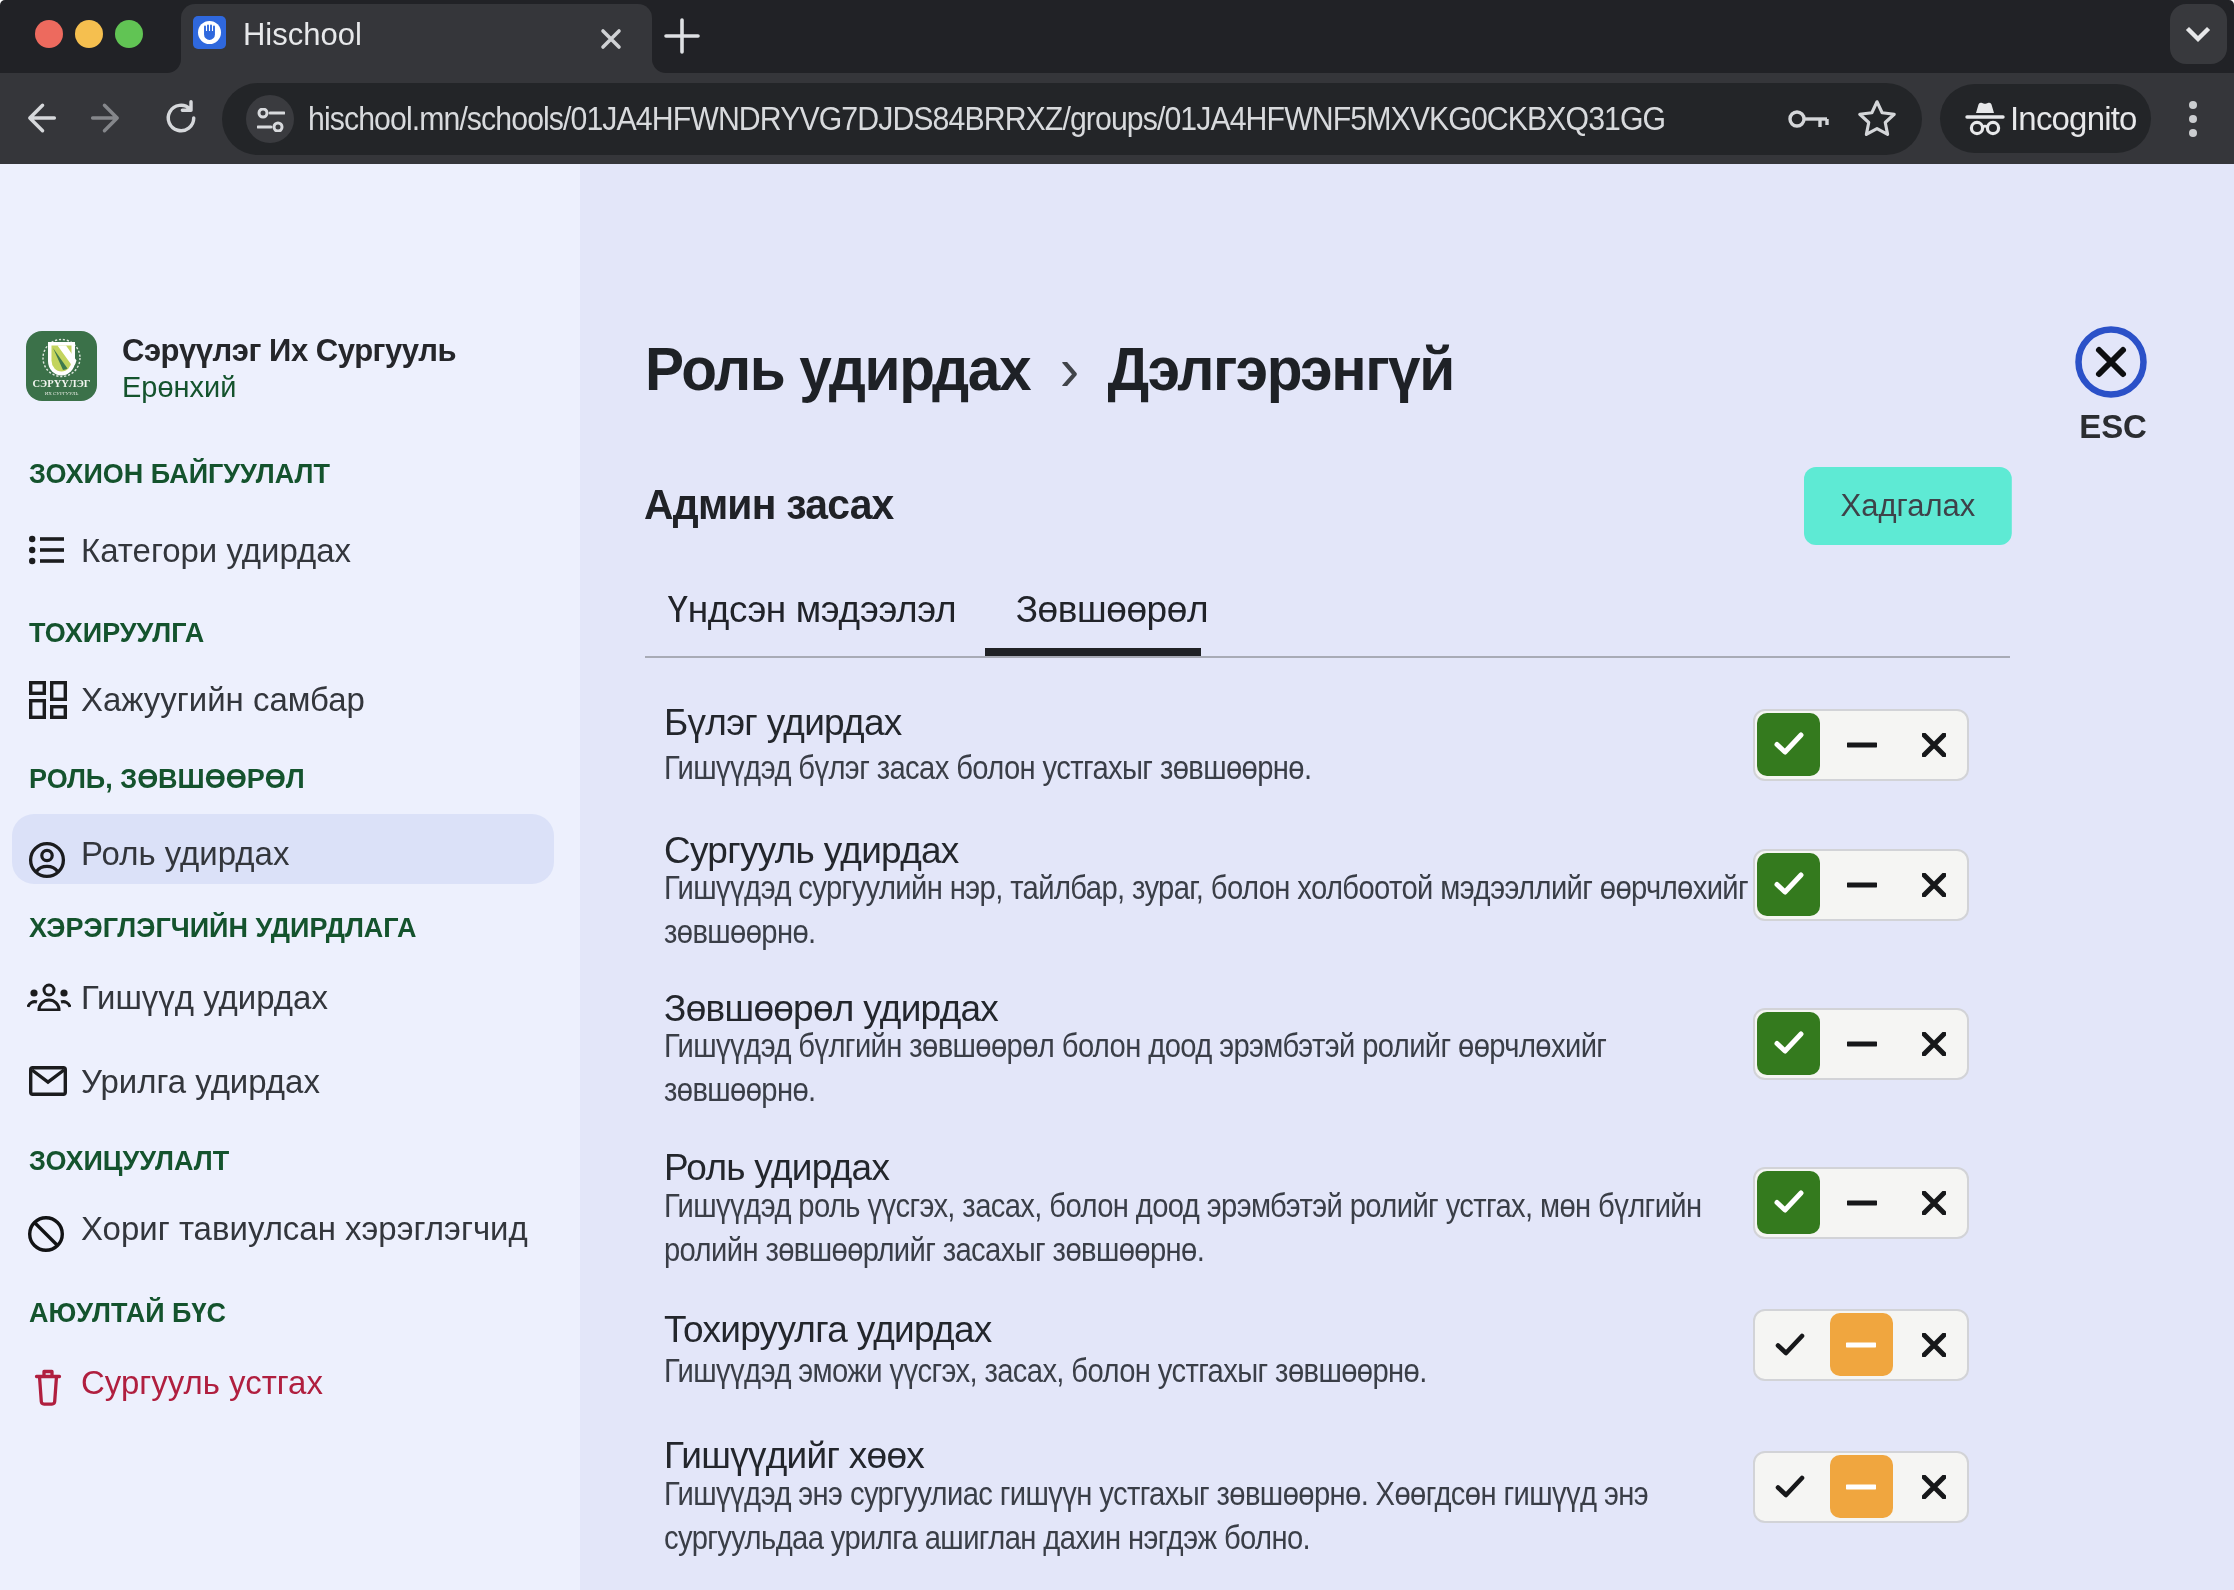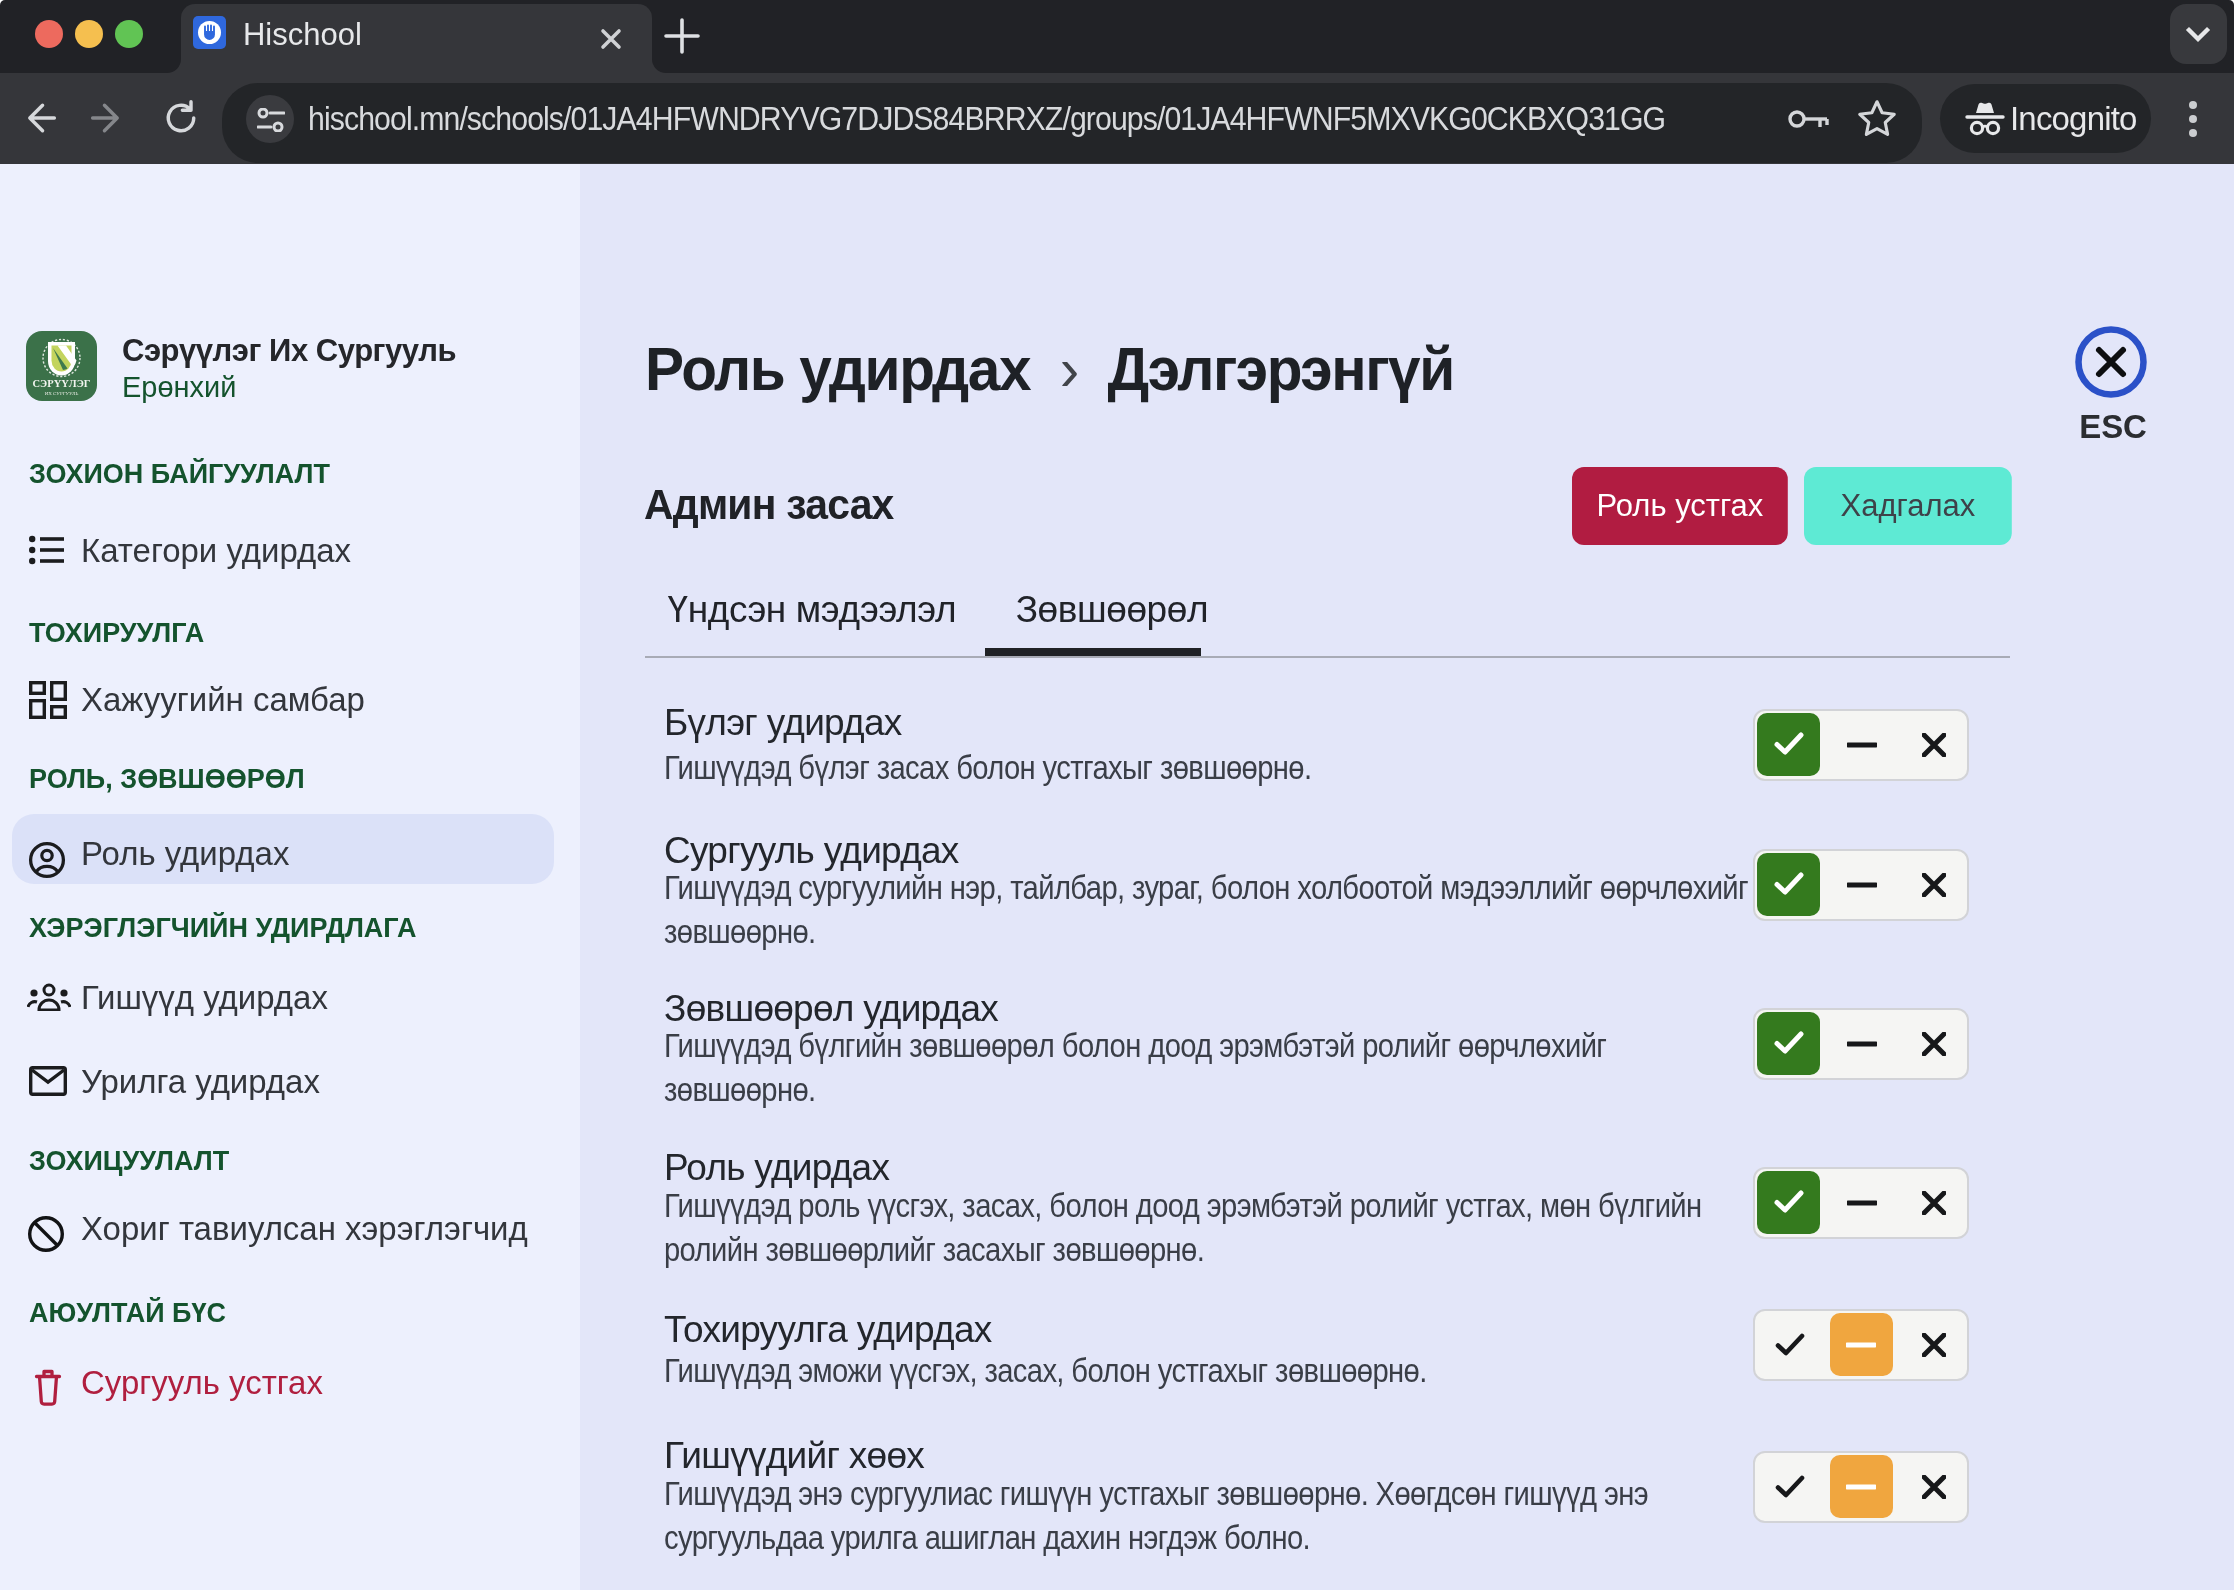--- a/index.html
+++ b/index.html
@@ -9,21 +9,21 @@
   #win { position:absolute; left:0; top:0; width:2234px; height:1590px; transform:translateZ(0);
     border-radius:5px 5px 0 0; overflow:hidden; }
   #topbar { position:absolute; left:0; top:0; width:2234px; height:73px; background:#212226; }
   .tl { position:absolute; top:20px; width:28px; height:28px; border-radius:50%; }
   #tab { position:absolute; left:181px; top:4px; width:471px; height:69px;
     background:#35363a; border-radius:14px 14px 0 0; }
   #tab .fav { position:absolute; left:12px; top:12px; width:33px; height:33px;
     border-radius:5px; background:#2f68dd; }
   #tab .title { position:absolute; left:62px; top:13px; font-size:31px; color:#e7e8ea; transform:scaleX(0.999); transform-origin:0 0; }
   #toolbar { position:absolute; left:0; top:73px; width:2234px; height:91px; background:#35363a; }
-  #urlpill { position:absolute; left:222px; top:10px; width:1700px; height:80px;
+  #urlpill { position:absolute; left:222px; top:10px; width:1700px; height:72px;
     border-radius:36px; background:#232528; }
   #urlpill .site { position:absolute; left:24px; top:12px; width:48px; height:48px;
     border-radius:50%; background:#3a3b3f; }
   #urltext { position:absolute; left:86px; top:0; height:72px; line-height:72px;
     font-size:33px; color:#d8dadd; letter-spacing:-1px; transform:scaleX(0.917); transform-origin:0 50%; }
   #incog { position:absolute; left:1940px; top:11px; width:211px; height:69px;
     border-radius:35px; background:#232528; }
   #incog span { position:absolute; left:70px; top:0; height:69px; line-height:69px;
     font-size:33px; color:#e7e8ea; letter-spacing:-0.8px; transform:scaleX(0.999); transform-origin:0 0; }
   #chevbtn { position:absolute; left:2170px; top:4px; width:57px; height:60px;
@@ -200,21 +200,20 @@
     </div>
 
     <div id="h1">Роль удирдах&nbsp; <span class="sep">›</span>&nbsp; Дэлгэрэнгүй</div>
     <svg class="abs" style="left:2075px;top:162px" width="72" height="72" viewBox="0 0 72 72">
       <circle cx="36" cy="36" r="32.5" fill="none" stroke="#2b51c8" stroke-width="6.5"></circle>
       <path d="M24 24 L48 48 M48 24 L24 48" stroke="#0e0f11" stroke-width="6" stroke-linecap="round"></path>
     </svg>
     <div class="abs" style="left:2075px;top:245.8px;width:72px;text-align:right;font-size:33px;font-weight:bold;color:#2b2d31;line-height:1;transform:scaleX(0.999);transform-origin:0 0;">ESC</div>
 
     <div class="abs" style="left:644px;top:318.5px;font-size:43px;font-weight:bold;color:#202227;line-height:1;letter-spacing:-0.8px;transform:scaleX(0.95);transform-origin:0 0;">Админ засах</div>
-    <div class="btn" style="left:1572px;width:216px;background:#b11c41;color:#fff;">Роль устгах</div>
     <div class="btn" style="left:1804px;width:208px;background:#5eead4;color:#3e4249;">Хадгалах</div>
 
     <div class="tabtxt" style="left:645px;width:334px;">Үндсэн мэдээлэл</div>
     <div class="tabtxt" style="left:995px;width:234px;">Зөвшөөрөл</div>
     <div class="abs" style="left:985px;top:484px;width:216px;height:9px;background:#202226;"></div>
     <div class="abs" style="left:645px;top:492px;width:1365px;height:2px;background:#a8abb6;"></div>
 
     <div class="rtitle" style="top:540px">Бүлэг удирдах</div>
     <div class="rdesc" style="top:581.6px">Гишүүдэд бүлэг засах болон устгахыг зөвшөөрнө.</div>
     <div class="ctrl" style="top:545px">

